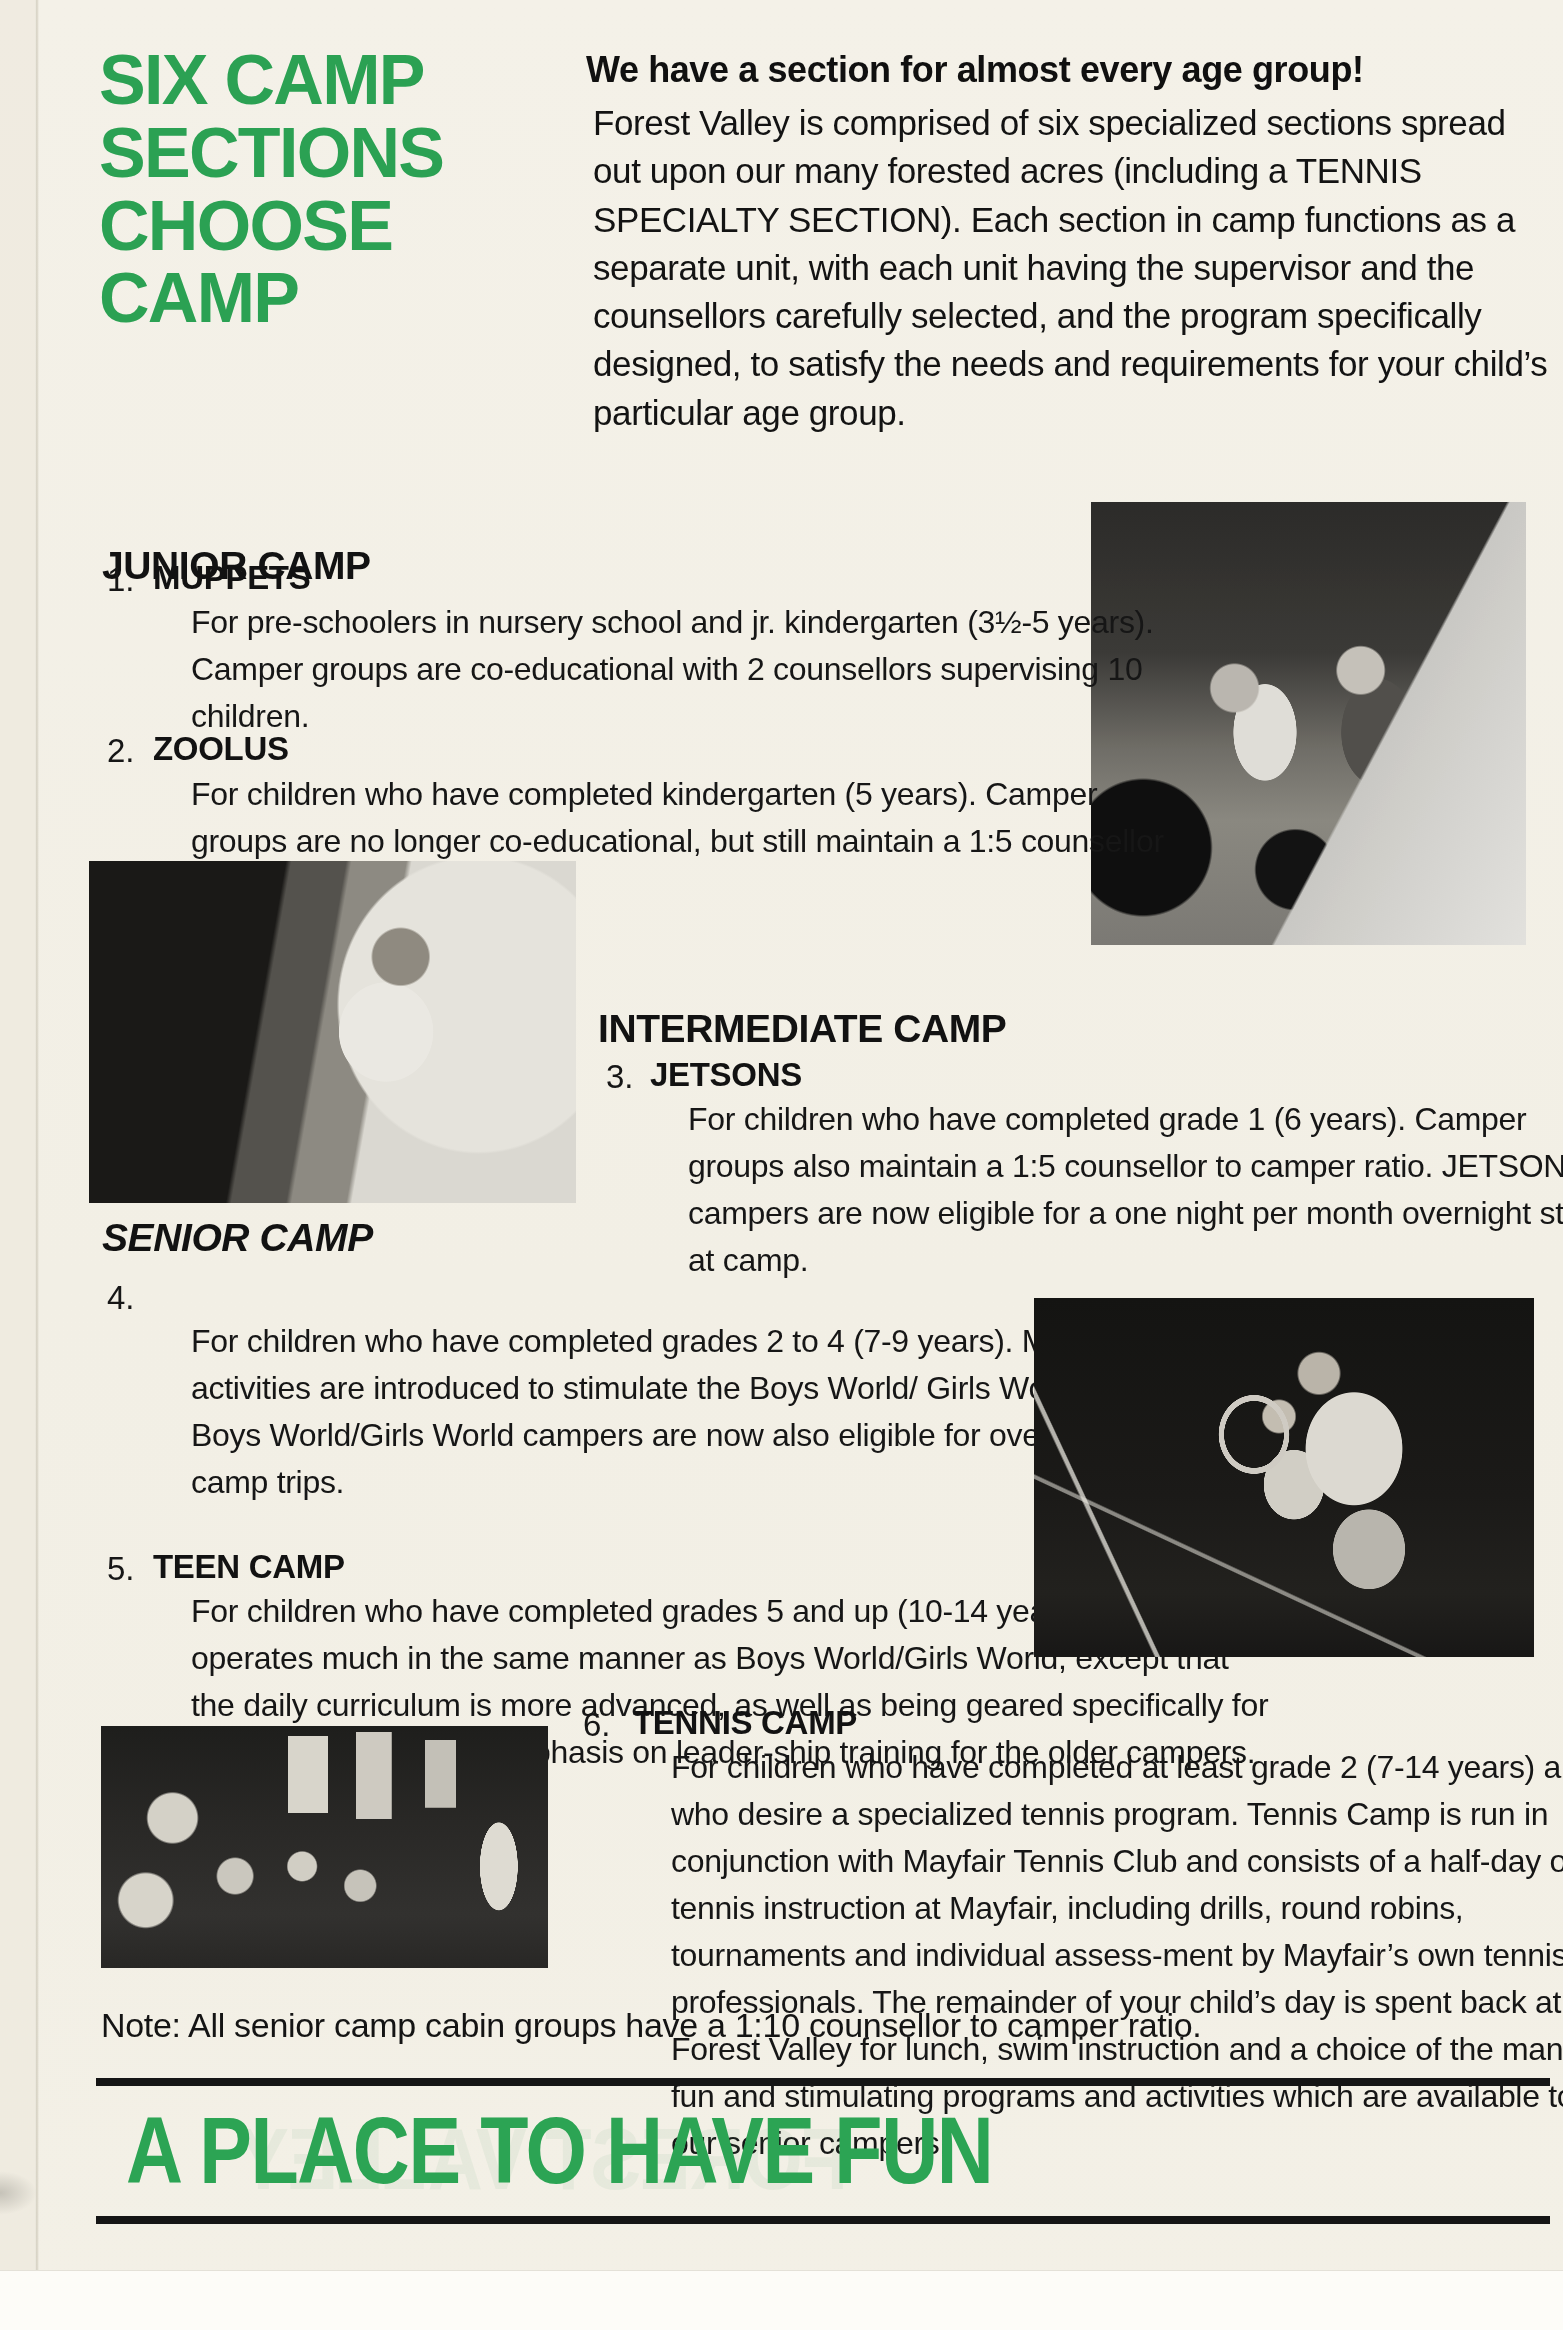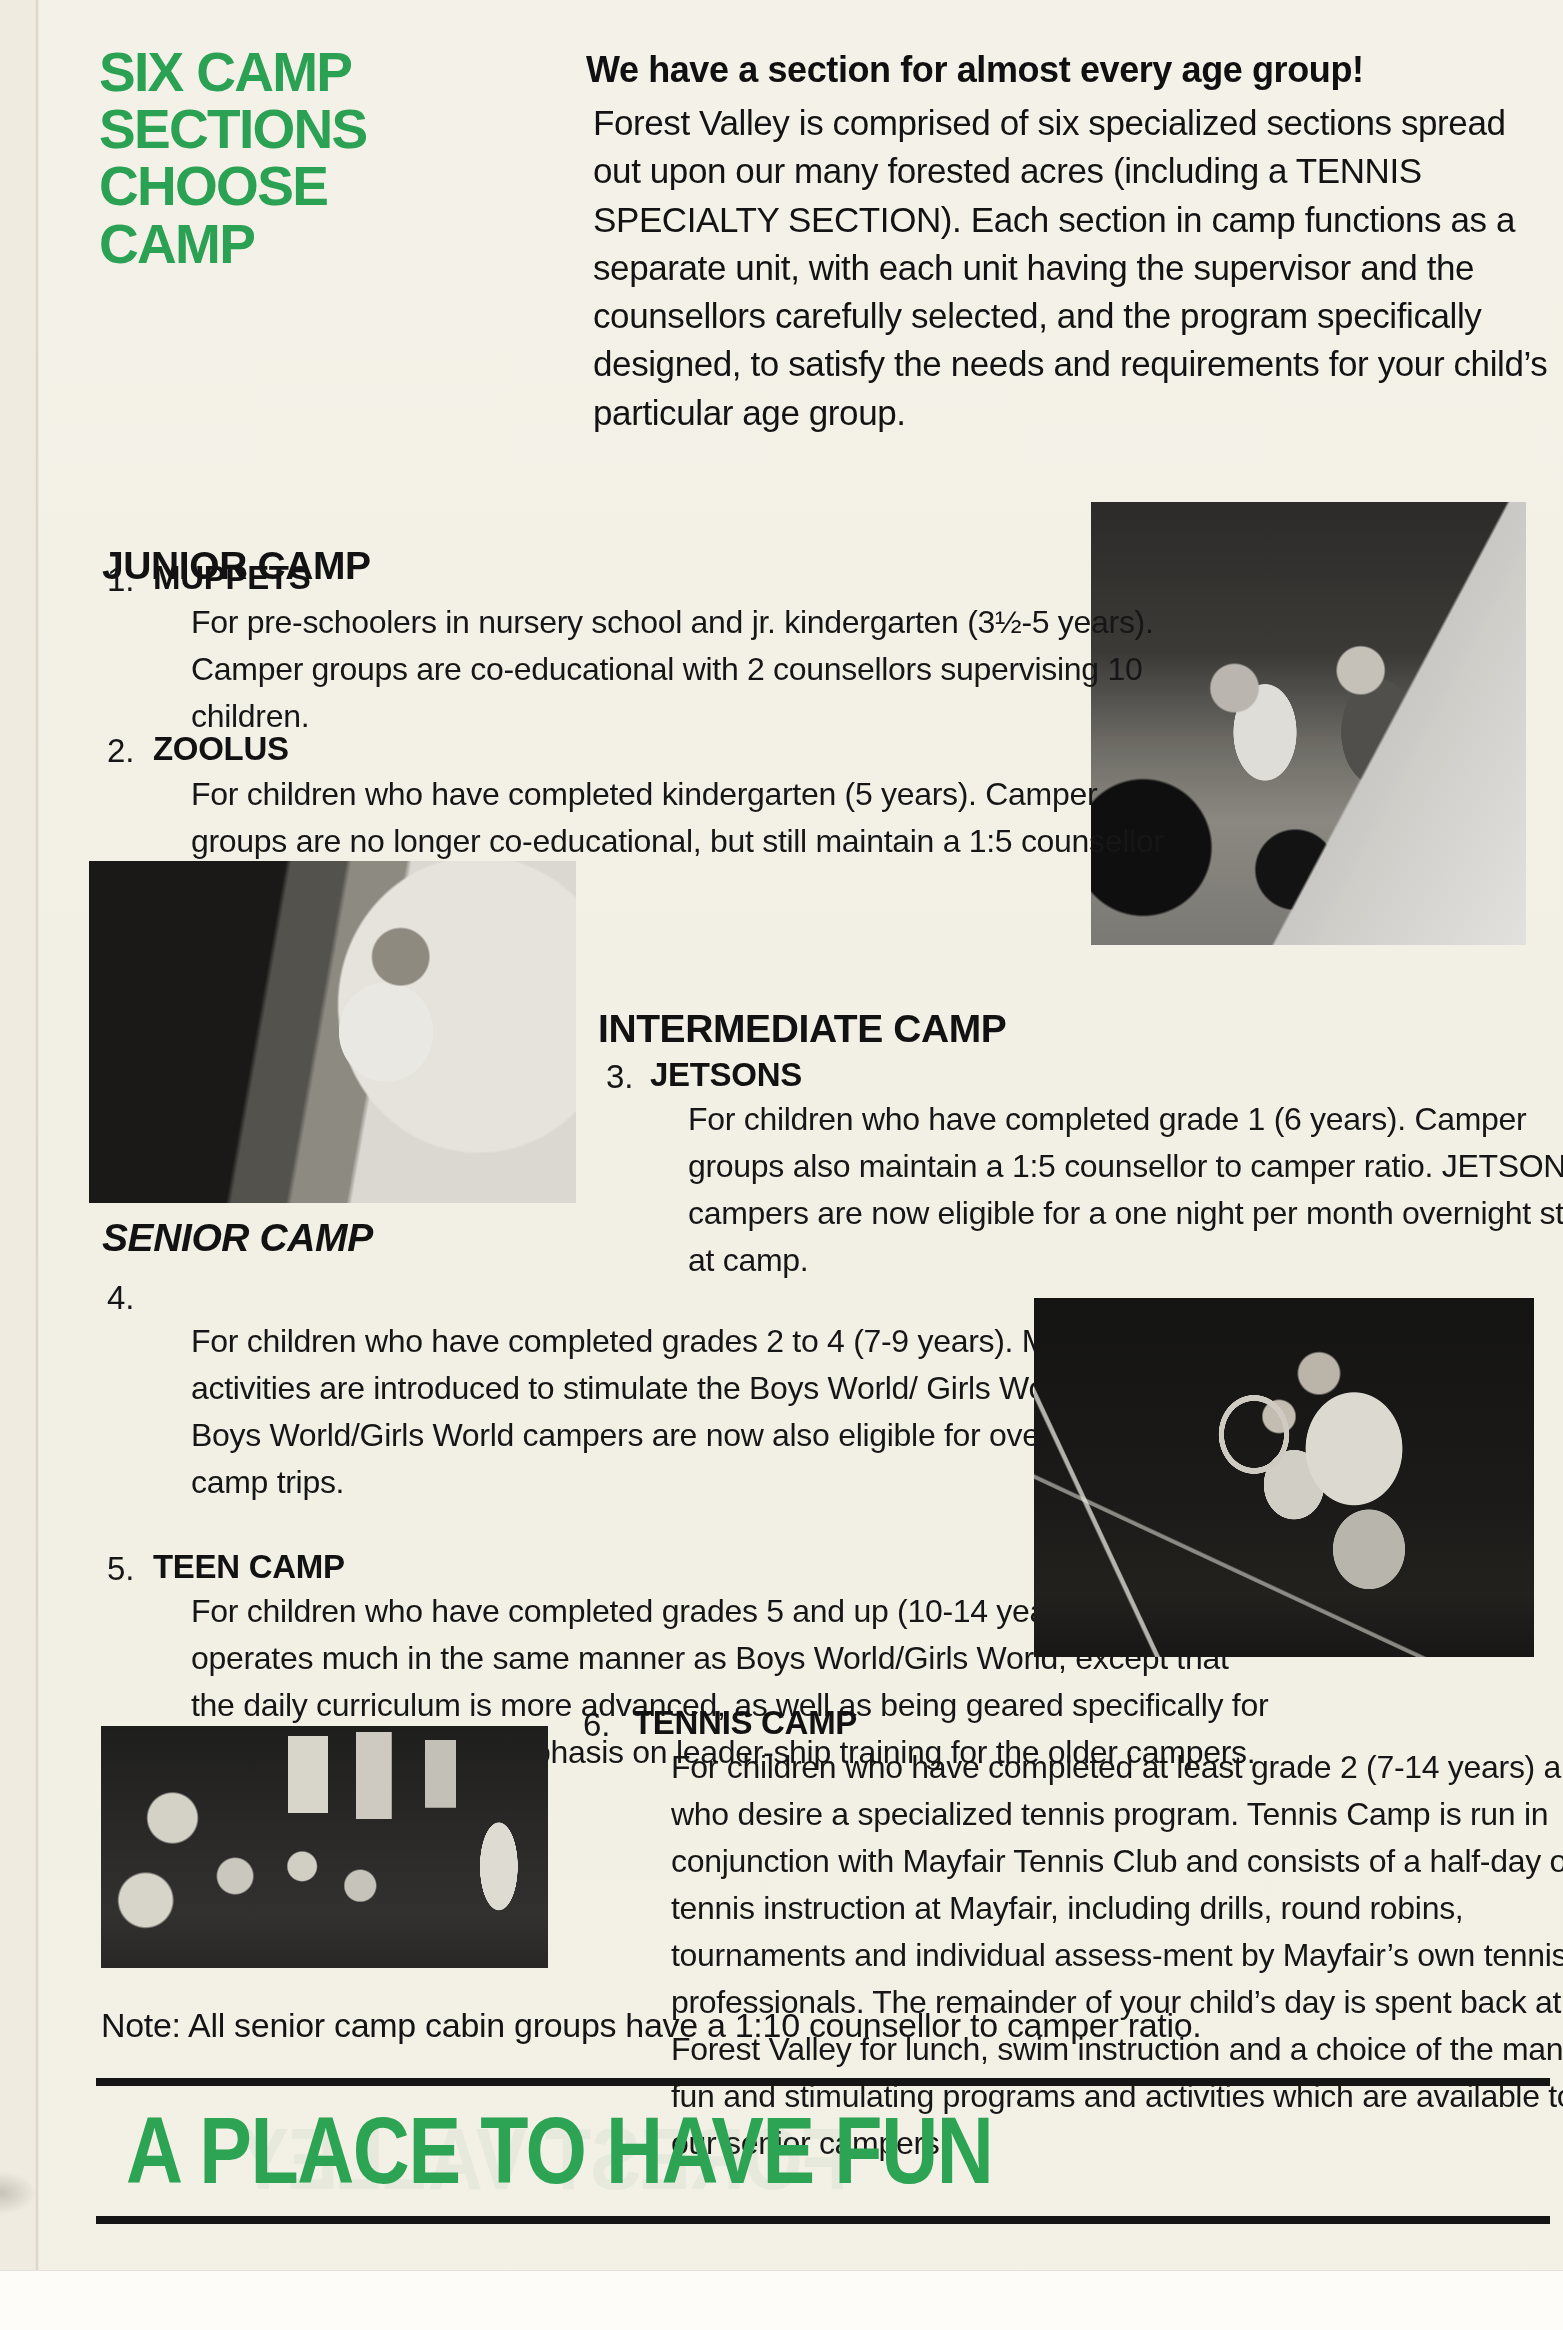--- a/index.html
+++ b/index.html
@@ -17,21 +17,21 @@
     background:linear-gradient(90deg,rgba(190,184,166,0) 0%,rgba(175,168,148,.45) 45%,rgba(190,184,166,0) 100%);}
   .left-strip{left:0;top:0;width:35px;height:2330px;background:rgba(236,232,220,.6);}
   .bottom-band{left:0;top:2270px;width:1564px;height:60px;background:#fdfcf8;
     border-top:0.8px solid rgba(180,174,158,.35);}
   .corner-shadow{left:0;top:2171px;width:37px;height:44px;
     background:radial-gradient(ellipse at 0% 50%,rgba(120,118,110,.35),rgba(120,118,110,0) 70%);}
 
   
   .green-title{
     left:99px;top:44px;
-    font-size:55px;line-height:1.04;font-weight:700;
+    font-size:70px;line-height:1.04;font-weight:700;
     letter-spacing:-1.7px;color:#2ba153;
   }
   .green-title span{display:block;}
   .intro-head{left:586px;top:49px;font-size:36px;font-weight:700;letter-spacing:-0.4px;color:#101010;}
   .intro-body{left:593px;top:99px;width:965px;font-size:35px;line-height:1.38;letter-spacing:-0.4px;color:#131313;}
 
   .section-head{font-size:39px;font-weight:700;letter-spacing:-0.4px;color:#121212;}
   .item-num{font-size:33px;color:#161616;}
   .item-title{font-size:33px;font-weight:700;letter-spacing:-0.3px;color:#121212;}
   .item-body{font-size:32px;line-height:1.47;letter-spacing:-0.3px;color:#161616;margin-left:40px;}

